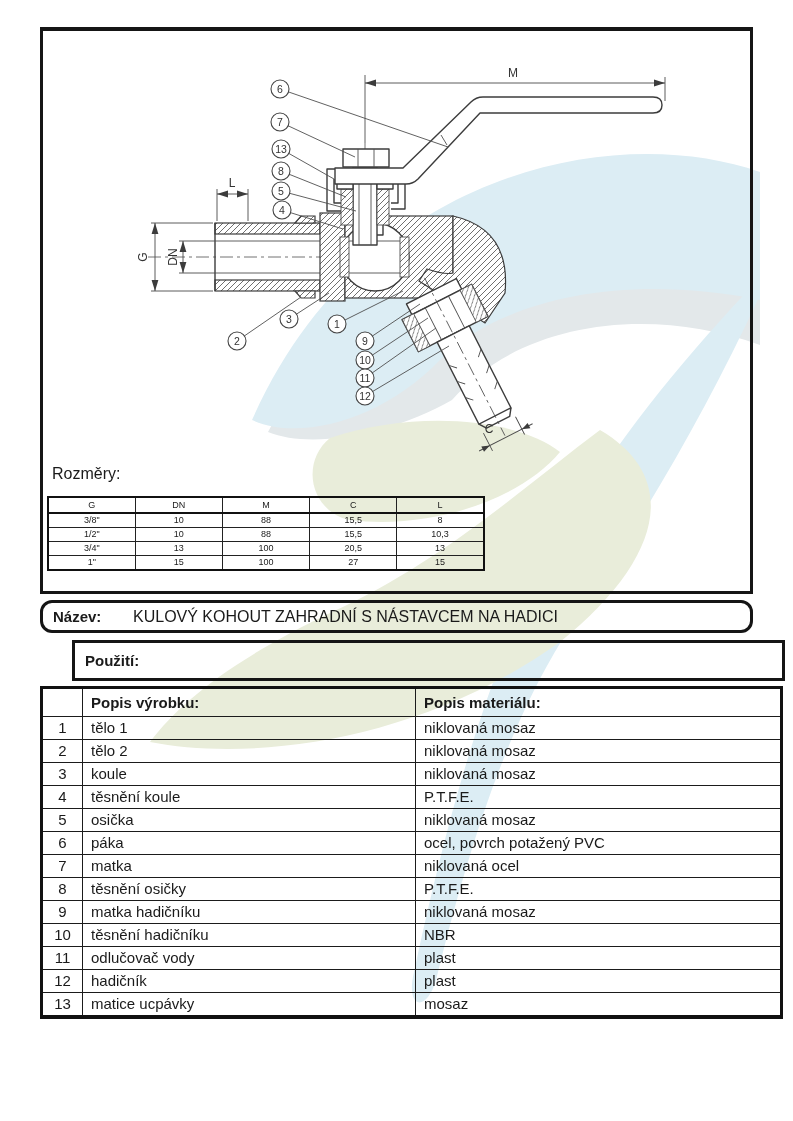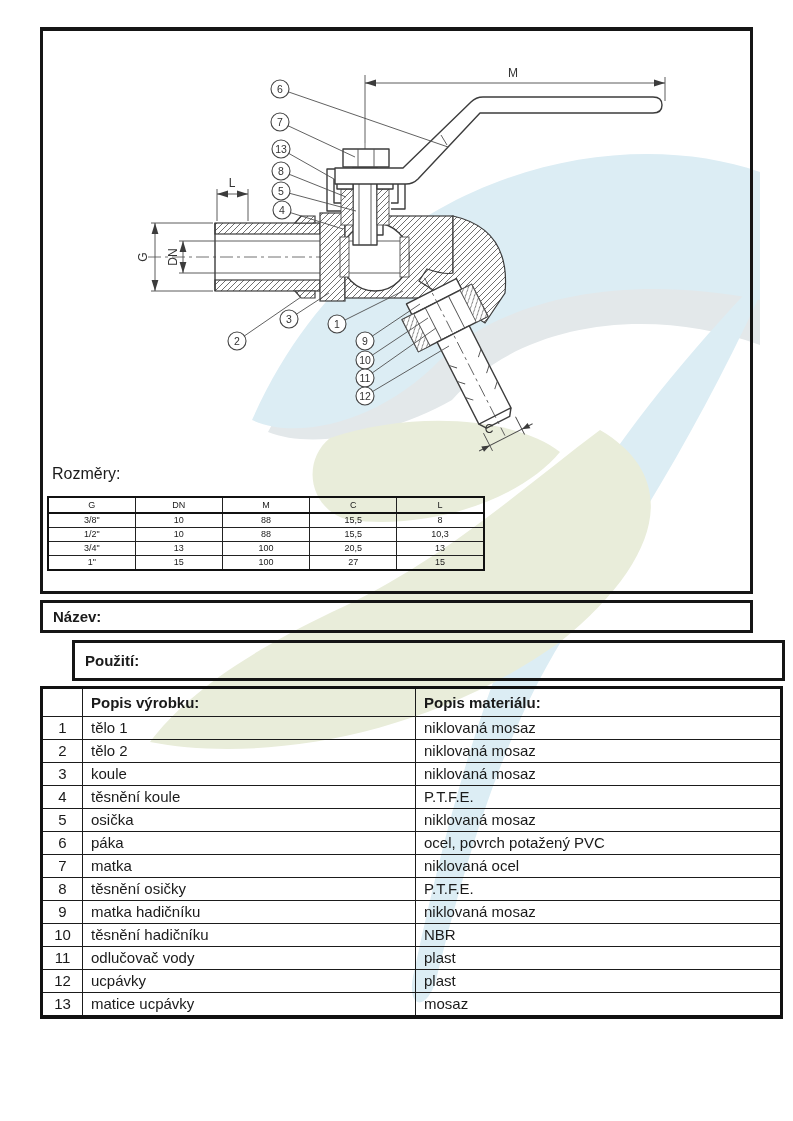--- a/index.html
+++ b/index.html
@@ -12,21 +12,21 @@
   .box{position:absolute;left:40px;width:707px;border:3px solid #151515;background:transparent;z-index:2;}
   
   #box-drawing{top:27px;height:560px;border-top-width:4px;}
   #drawing-svg{position:absolute;left:0;top:0;}
   #rozmery-title{position:absolute;left:9px;top:434px;font-size:16px;font-weight:normal;}
   #dims-table{position:absolute;left:4px;top:465px;border-collapse:collapse;table-layout:fixed;width:438px;background:transparent;}
   #dims-table td,#dims-table th{border:1px solid #222;font-size:9px;font-weight:normal;text-align:center;height:13px;padding:0;line-height:13px;}
   #dims-table{border:2px solid #111;}
   #dims-table thead th{border-bottom:2px solid #111;height:14px;}
   
-  #box-nazev{top:600px;height:27px;display:flex;align-items:center;}
+  #box-nazev{top:600px;height:27px;display:flex;align-items:center;border-radius:12px;}
   #box-pouziti{top:640px;height:35px;display:flex;align-items:center;margin-left:32px;}
   .row-label{font-size:15px;font-weight:bold;padding-left:10px;width:80px;flex:0 0 80px;}
   .row-value{font-size:16px;}
   
   #parts-table{position:absolute;left:40px;top:686px;width:713px;border-collapse:collapse;table-layout:fixed;z-index:2;background:transparent;}
   #parts-table{border:3px solid #111;border-bottom-width:4px;}
   #parts-table td,#parts-table th{border:1.5px solid #1b1b1b;padding:0 6px 0 8px;font-size:15px;text-align:left;height:22px;line-height:22px;white-space:nowrap;overflow:hidden;}
   #parts-table thead th{font-weight:bold;height:27px;line-height:27px;}
   #parts-table .c-num{width:39px;text-align:center;padding:0;}
   #parts-table .c-name{width:318px;}
@@ -268,20 +268,21 @@
           <td>100</td>
           <td>27</td>
           <td>15</td>
         </tr>
       </tbody>
   </table>
 </div>
 
 <div class="box" id="box-nazev">
   <span class="row-label">Název:</span>
+  <span class="row-value">KULOVÝ KOHOUT ZAHRADNÍ S NÁSTAVCEM NA HADICI</span>
 </div>
 
 <div class="box" id="box-pouziti">
   <span class="row-label">Použití:</span>
 </div>
 
 <table id="parts-table">
   <thead>
     <tr>
       <th class="c-num"></th>
@@ -340,21 +341,21 @@
         <td class="c-name">těsnění hadičníku</td>
         <td class="c-mat">NBR</td>
       </tr>
       <tr>
         <td class="c-num">11</td>
         <td class="c-name">odlučovač vody</td>
         <td class="c-mat">plast</td>
       </tr>
       <tr>
         <td class="c-num">12</td>
-        <td class="c-name">ucpávky</td>
+        <td class="c-name">hadičník</td>
         <td class="c-mat">plast</td>
       </tr>
       <tr>
         <td class="c-num">13</td>
         <td class="c-name">matice ucpávky</td>
         <td class="c-mat">mosaz</td>
       </tr>
     </tbody>
 </table>
 

